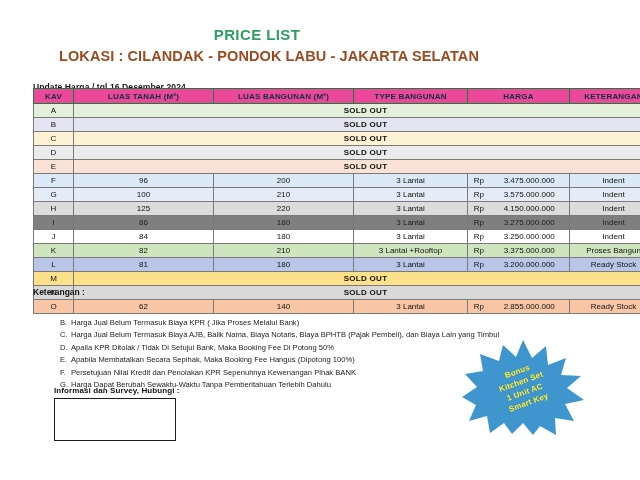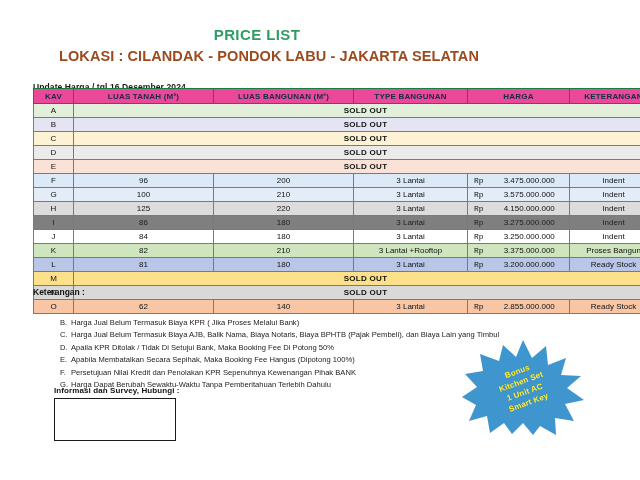--- a/index.html
+++ b/index.html
@@ -89,21 +89,20 @@
   .col-type { width: 114px; }
   .col-rp   { width: 22px; }
   .col-harga{ width: 80px; }
   .col-ket  { width: 88px; }
 
   .cell-kav { font-weight: normal; }
   .cell-rp {
     text-align: left;
     padding-left: 3px;
     border-right: none !important;
-    font-family: Liberation Mono, monospace;
   }
   .cell-harga {
     text-align: right;
     padding-right: 6px;
     border-left: none !important;
   }
   .sold-out {
     font-weight: bold;
     letter-spacing: 0.3px;
   }

